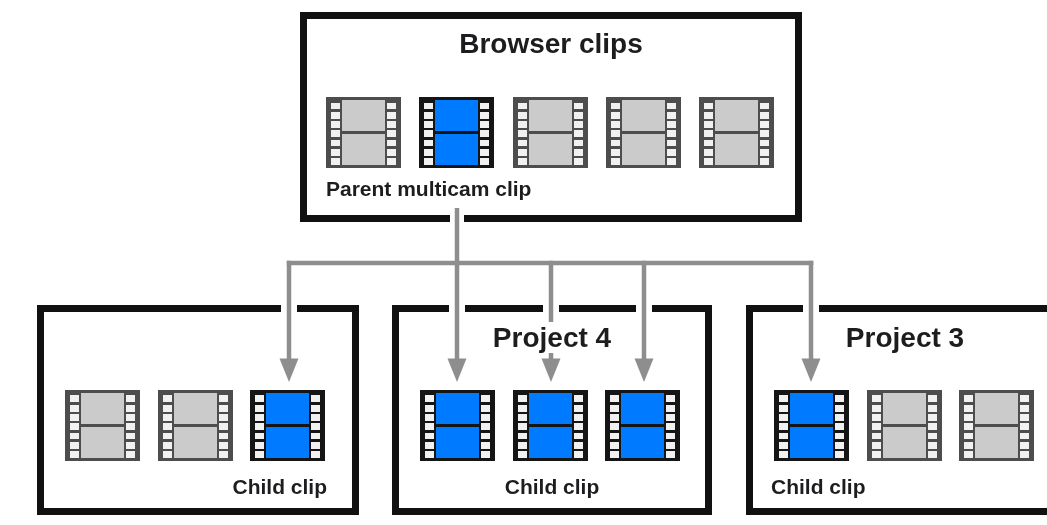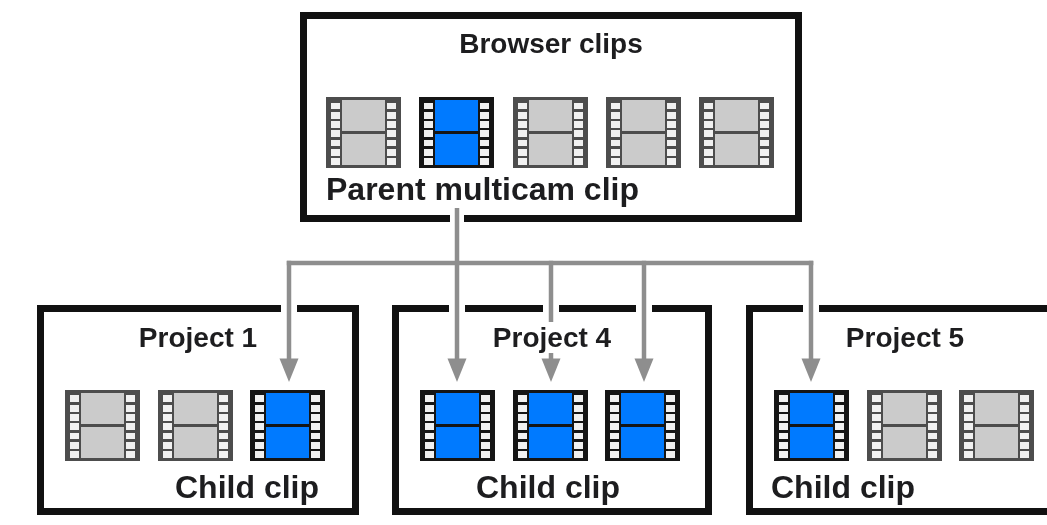--- a/index.html
+++ b/index.html
@@ -16,21 +16,21 @@
   #browser-box{left:276px;top:12px;width:502px;height:210px;}
   .project-box{top:305px;height:210px;}
   #project-1{left:13px;width:322px;}
   #project-2{left:368px;width:320px;}
   #project-3{left:722px;width:318px;}
 
   .box-title{position:absolute;left:0;right:0;top:9px;text-align:center;font-size:28px;line-height:34px;}
   #browser-box .box-title{top:8px;}
   .box-title .t{position:relative;z-index:2;background:var(--background,#fff);padding:0 9px;}
 
-  .caption{position:absolute;left:0;right:8px;font-size:32px;line-height:34px;}
+  .caption{position:absolute;left:0;right:0;font-size:21px;line-height:34px;}
   #browser-box .caption{top:153px;left:19px;text-align:left;}
   .project-box .caption{top:158px;}
   .caption.align-right{text-align:right;padding-right:25px;box-sizing:border-box;}
   .caption.align-center{text-align:center;}
   .caption.align-left{text-align:left;padding-left:18px;box-sizing:border-box;}
 
   .clips-row{position:absolute;top:78px;display:flex;}
   #browser-box .clips-row{left:19px;gap:18.25px;}
   .project-box .clips-row{left:21px;gap:17.5px;}
 
@@ -107,23 +107,20 @@
             <div class="frame"></div>
             <div class="frame second"></div>
           </div>
         <span class="sprocket"></span>
       </div>
     </div>
     <div class="caption">Parent multicam clip</div>
   </div>
 
   <div class="box project-box" id="project-1">
-    <div class="box-title">
-      <span class="t">Project 1</span>
-    </div>
     <div class="clips-row">
       <div class="clip">
         <span class="sprocket"></span>
         <div class="frames">
             <div class="frame"></div>
             <div class="frame second"></div>
           </div>
         <span class="sprocket"></span>
       </div>
       <div class="clip">
@@ -174,21 +171,21 @@
             <div class="frame second"></div>
           </div>
         <span class="sprocket"></span>
       </div>
     </div>
     <div class="caption align-center">Child clip</div>
   </div>
 
   <div class="box project-box" id="project-3">
     <div class="box-title">
-      <span class="t">Project 5</span>
+      <span class="t">Project 3</span>
     </div>
     <div class="clips-row">
       <div class="clip blue">
         <span class="sprocket"></span>
         <div class="frames">
             <div class="frame"></div>
             <div class="frame second"></div>
           </div>
         <span class="sprocket"></span>
       </div>

